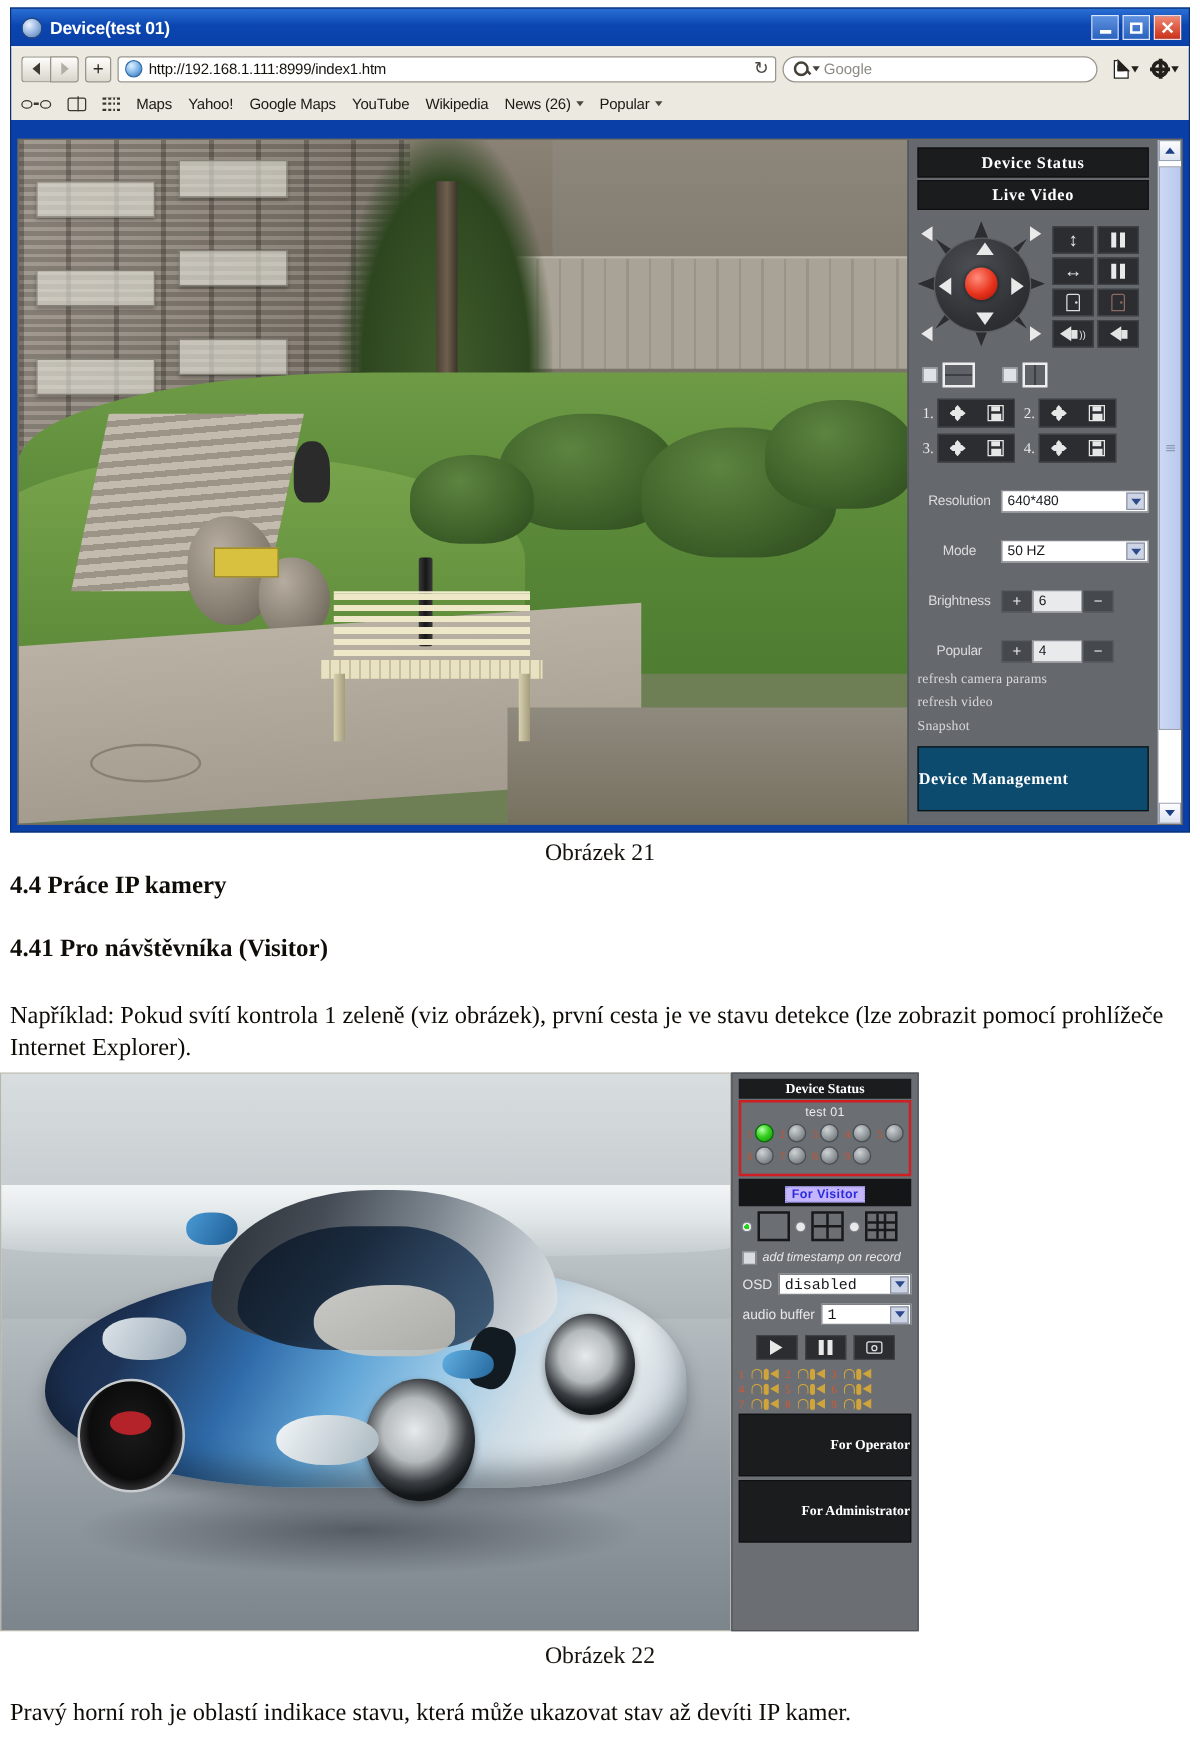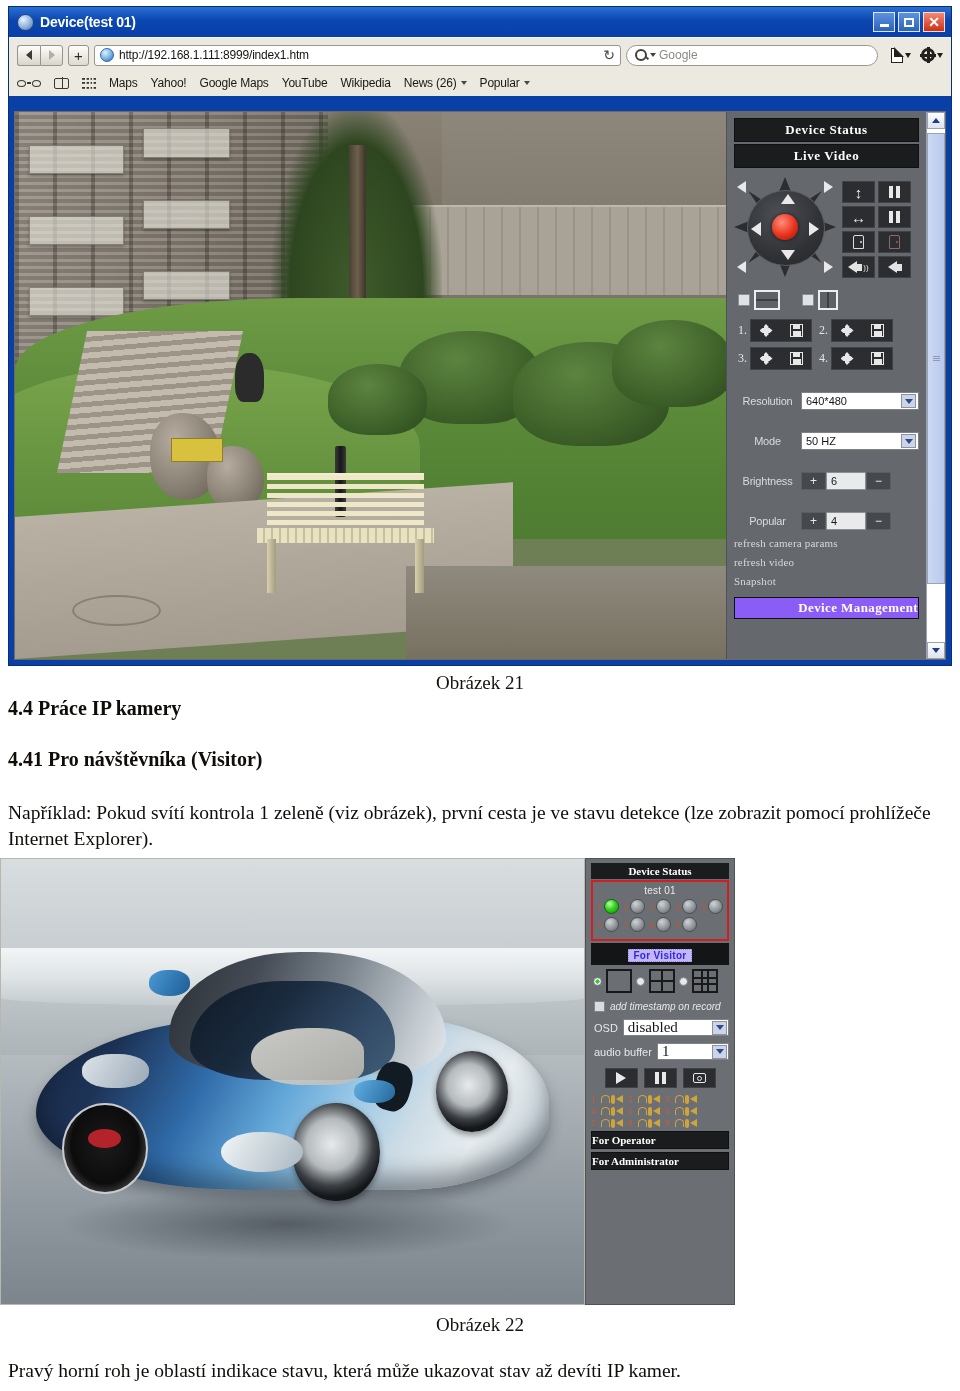--- a/index.html
+++ b/index.html
@@ -406,23 +406,23 @@
   .spval{
     width:40px;height:18px;background:#e9eaec;border:1px solid #8b8f94;
     color:#17191c;font-family:"Liberation Sans",sans-serif;font-size:11px;
     display:flex;align-items:center;padding-left:4px;box-sizing:border-box;
   }
   .linkitem{
     color:#d7d8d9;font-family:"Liberation Serif",serif;
     font-size:11px;margin-top:7px;letter-spacing:.2px;
   }
   .devmgmt{
-    background:#8b5cf6;color:#ffffff;text-align:right;
+    background:#0c4a6e;color:#ffffff;text-align:left;
     font-family:"Liberation Serif",serif;font-weight:bold;font-size:13px;
-    padding:2px 0;margin-top:10px;border:1px solid #0f1011;letter-spacing:.4px;
+    padding:17px 0;margin-top:10px;border:1px solid #0f1011;letter-spacing:.4px;
   }
 
   
   .vscroll{
     width:18px;flex:none;background:#ffffff;border-left:1px solid #9aa3b5;
     display:flex;flex-direction:column;
   }
   .sbtn{
     height:17px;background:linear-gradient(180deg,#fdfdfe,#dde3f0);
     border:1px solid #9aa3b5;box-sizing:border-box;
@@ -611,39 +611,39 @@
   .cbrow{display:flex;align-items:center;gap:5px;margin-top:8px;padding-left:3px;}
   .cb{width:11px;height:11px;background:#d9dde1;border:1px solid #83878c;flex:none;box-sizing:border-box;}
   .cbl{color:#e6e7e8;font-family:"Liberation Sans",sans-serif;font-size:10px;white-space:nowrap;font-style:italic;}
   .srow2{display:flex;align-items:center;gap:5px;margin-top:7px;padding-left:3px;}
   .sl2{color:#e6e7e8;font-family:"Liberation Sans",sans-serif;font-size:11px;flex:none;}
   .sel2{
     flex:1;height:17px;background:#fff;border:1px solid #7e8287;
     display:flex;align-items:center;justify-content:space-between;
     padding:0 1px 0 4px;box-sizing:border-box;
   }
-  .sel2 span{font-family:Liberation Serif, serif;font-size:15px;color:#14161a;}
+  .sel2 span{font-family:Liberation Mono, monospace;font-size:12px;color:#14161a;}
   .mediarow{display:flex;gap:6px;margin-top:8px;justify-content:center;}
   .mbtn{
     width:33px;height:20px;background:#2b2d30;border:1px solid #3f4246;
     display:flex;align-items:center;justify-content:center;box-sizing:border-box;
   }
   .ic-play{width:0;height:0;border-top:6px solid transparent;border-bottom:6px solid transparent;border-left:10px solid #e9e9ea;}
   .ic-cam{width:13px;height:10px;border:1.6px solid #e9e9ea;border-radius:2px;position:relative;box-sizing:border-box;}
   .ic-cam::after{content:"";position:absolute;left:3.5px;top:1.5px;width:5px;height:5px;border:1.4px solid #e9e9ea;border-radius:50%;box-sizing:border-box;}
   .audgrid{margin-top:6px;}
   .audrow{display:flex;align-items:center;gap:2px;margin-bottom:2px;}
   .audnum{color:#d9572f;font-family:"Liberation Serif",serif;font-size:9px;width:8px;flex:none;}
   .audcell{display:flex;gap:1px;margin-right:3px;}
   .ic-hs{width:9px;height:8px;border:1.4px solid #cfa43b;border-bottom:none;border-radius:6px 6px 0 0;box-sizing:border-box;}
   .ic-mic{width:4px;height:9px;background:#cfa43b;border-radius:2px;}
   .ic-sp{width:0;height:0;border-top:4px solid transparent;border-bottom:4px solid transparent;border-right:7px solid #cfa43b;}
   .roleBtn{
-    background:#1b1c1e;color:#fff;text-align:left;font-weight:bold;
-    font-family:"Liberation Serif",serif;font-size:11px;padding:2px 0;margin-top:3px;
+    background:#1b1c1e;color:#fff;text-align:right;font-weight:bold;
+    font-family:"Liberation Serif",serif;font-size:11px;padding:18px 0;margin-top:3px;
     border:1px solid #0f1011;
   }
   .arrowline{
     position:absolute;height:2px;background:#e21b12;transform-origin:left center;
     pointer-events:none;
   }
 </style>
 </head>
 <body>
 

